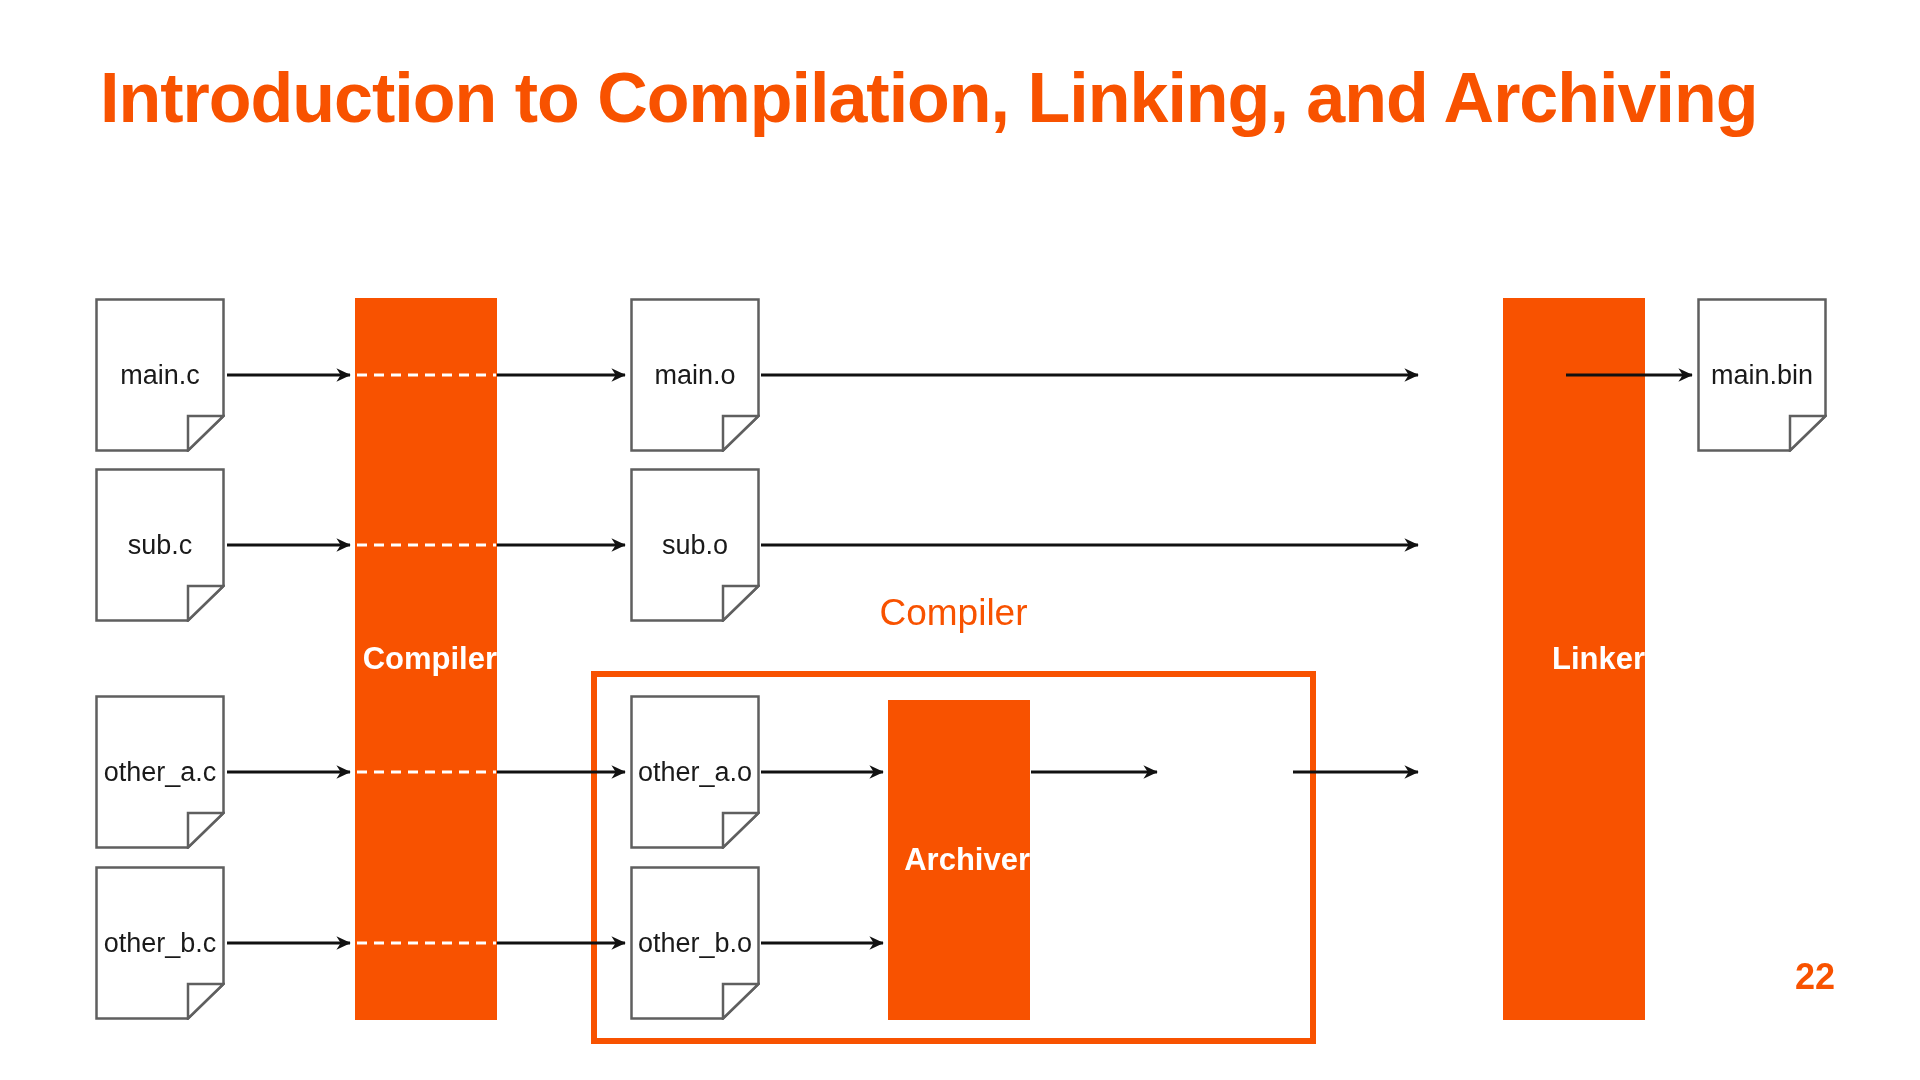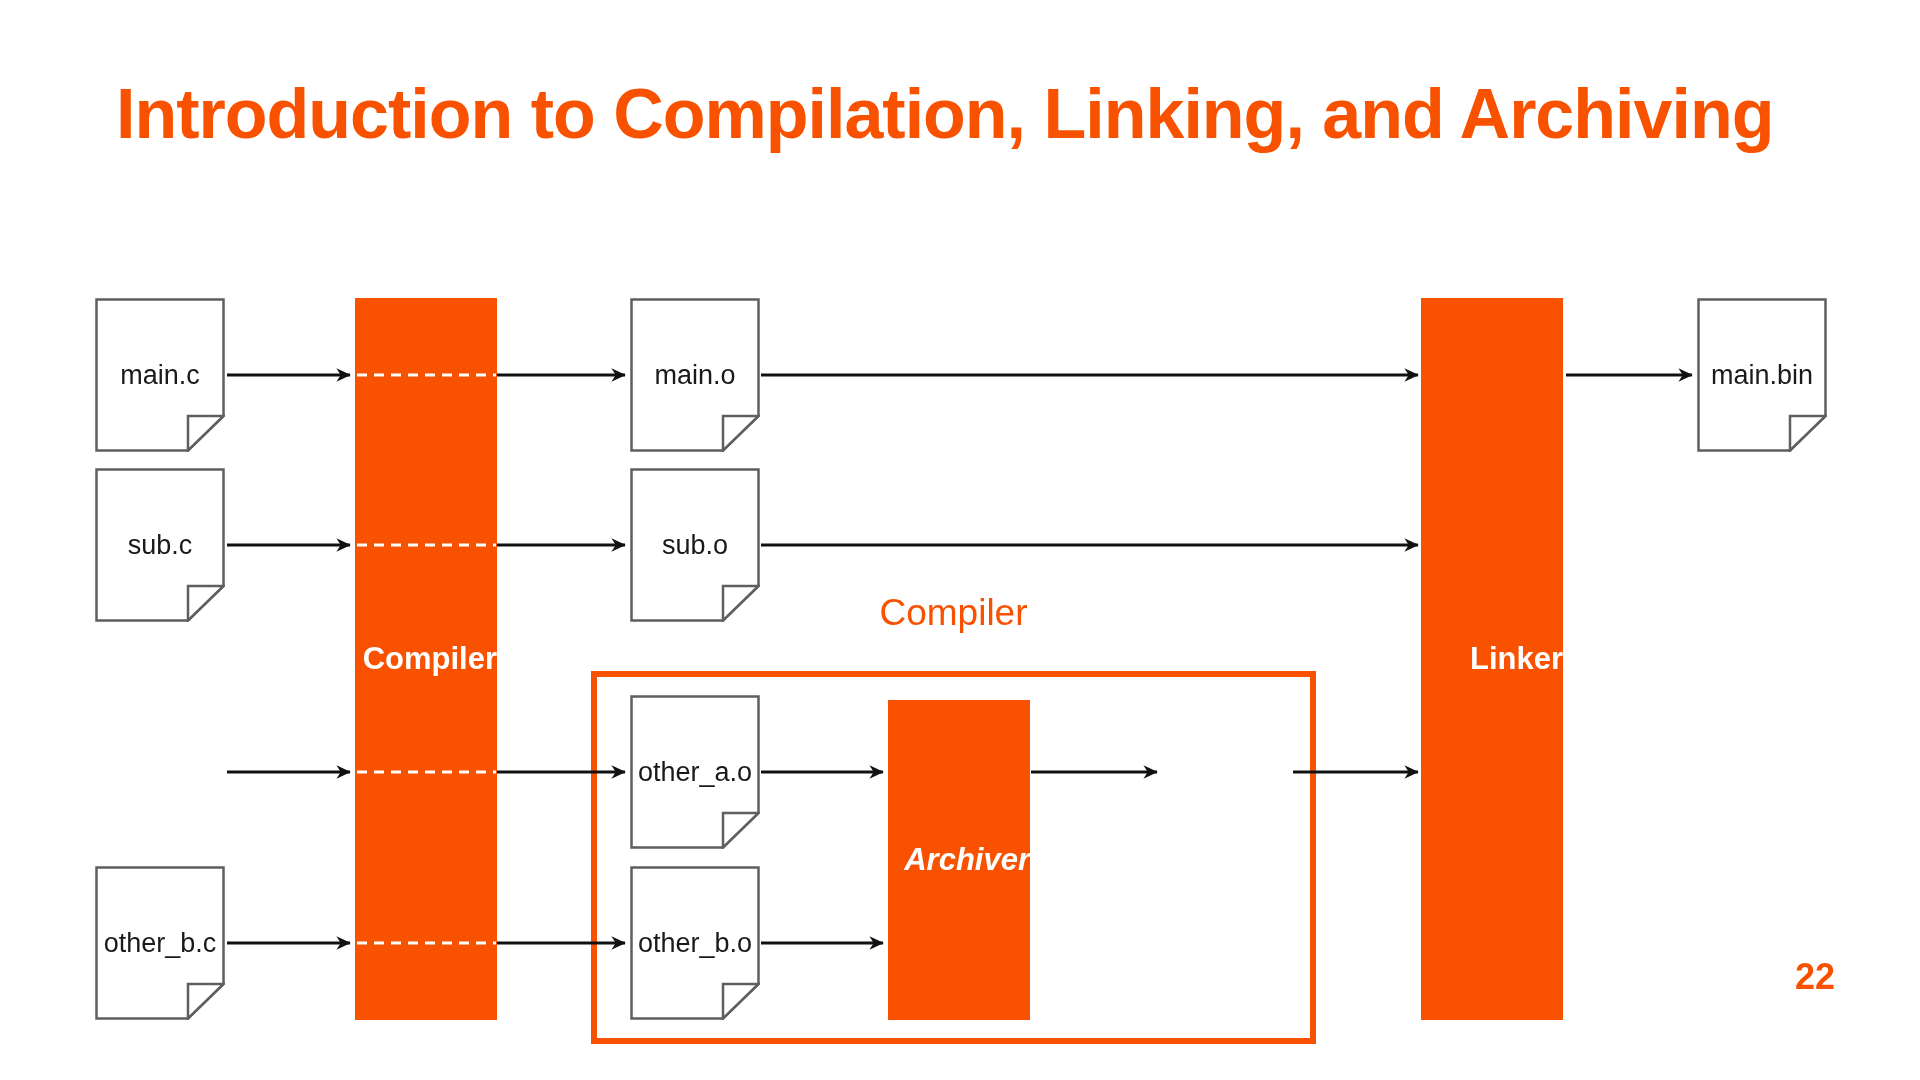--- a/index.html
+++ b/index.html
@@ -7,21 +7,21 @@
     --file-border:#5f5f5f;
     --arrow:#111111;
     --text:#1a1a1a;
   }
   html,body{margin:0;padding:0;background:#ffffff;}
   .slide{
     position:relative;width:1920px;height:1080px;background:#ffffff;overflow:hidden;
     font-family:"Liberation Sans", sans-serif;
   }
   .title{
-    position:absolute;left:100px;top:58px;margin:16px;
+    position:absolute;left:100px;top:58px;margin:0;
     font-size:70px;font-weight:700;letter-spacing:-1px;color:var(--accent);
     white-space:nowrap;
   }
   .arrows{
     position:absolute;left:0;top:0;width:1920px;height:1080px;
     pointer-events:none;z-index:5;
   }
   .arrow-line{stroke:var(--arrow);stroke-width:3;}
   .dash-line{stroke:#ffffff;stroke-width:3;stroke-dasharray:10 7;}
   .arrow-head{fill:var(--arrow);}
@@ -35,22 +35,22 @@
     position:absolute;left:0;top:0;width:100%;height:100%;
     display:flex;align-items:center;justify-content:center;
     font-size:27px;color:var(--text);
   }
   .bar{
     position:absolute;background:var(--accent);z-index:1;
     display:flex;align-items:center;justify-content:flex-end;
   }
   .bar span{color:#ffffff;font-weight:700;font-size:31px;}
   .bar-compiler{left:355px;top:298px;width:142px;height:722px;}
-  .bar-linker{left:1421px;top:298px;width:142px;height:722px;}
-  .bar-archiver{left:888px;top:700px;width:142px;height:320px;z-index:2;font-style:italic;}
+  .bar-linker{left:1503px;top:298px;width:142px;height:722px;}
+  .bar-archiver{left:888px;top:700px;width:142px;height:320px;z-index:2;}
   .archive-box{
     position:absolute;left:591px;top:671px;width:725px;height:373px;
     border:6px solid var(--accent);box-sizing:border-box;z-index:0;background:transparent;
   }
   .archive-label{
     position:absolute;left:591px;top:592px;width:725px;text-align:center;
     font-size:37px;color:var(--accent);z-index:2;
   }
   .page-number{
     position:absolute;left:1745px;top:956px;width:90px;text-align:right;
@@ -86,20 +86,27 @@
   </div>
 
   <div class="file" style="left:95px;top:468px">
     <svg viewBox="0 0 130 154">
       <path class="page-outline" d="M1.5,1.5 H128.5 V118 L93,152.5 H1.5 Z"></path>
       <path class="page-ear" d="M128.5,118 L93,118 L93,152.5 Z"></path>
     </svg>
     <span class="file-label">sub.c</span>
   </div>
 
+  <div class="file" style="left:95px;top:695px">
+    <svg viewBox="0 0 130 154">
+      <path class="page-outline" d="M1.5,1.5 H128.5 V118 L93,152.5 H1.5 Z"></path>
+      <path class="page-ear" d="M128.5,118 L93,118 L93,152.5 Z"></path>
+    </svg>
+    <span class="file-label">other_a.c</span>
+  </div>
 
   <div class="file" style="left:95px;top:866px">
     <svg viewBox="0 0 130 154">
       <path class="page-outline" d="M1.5,1.5 H128.5 V118 L93,152.5 H1.5 Z"></path>
       <path class="page-ear" d="M128.5,118 L93,118 L93,152.5 Z"></path>
     </svg>
     <span class="file-label">other_b.c</span>
   </div>
 
   <div class="file" style="left:630px;top:298px">

